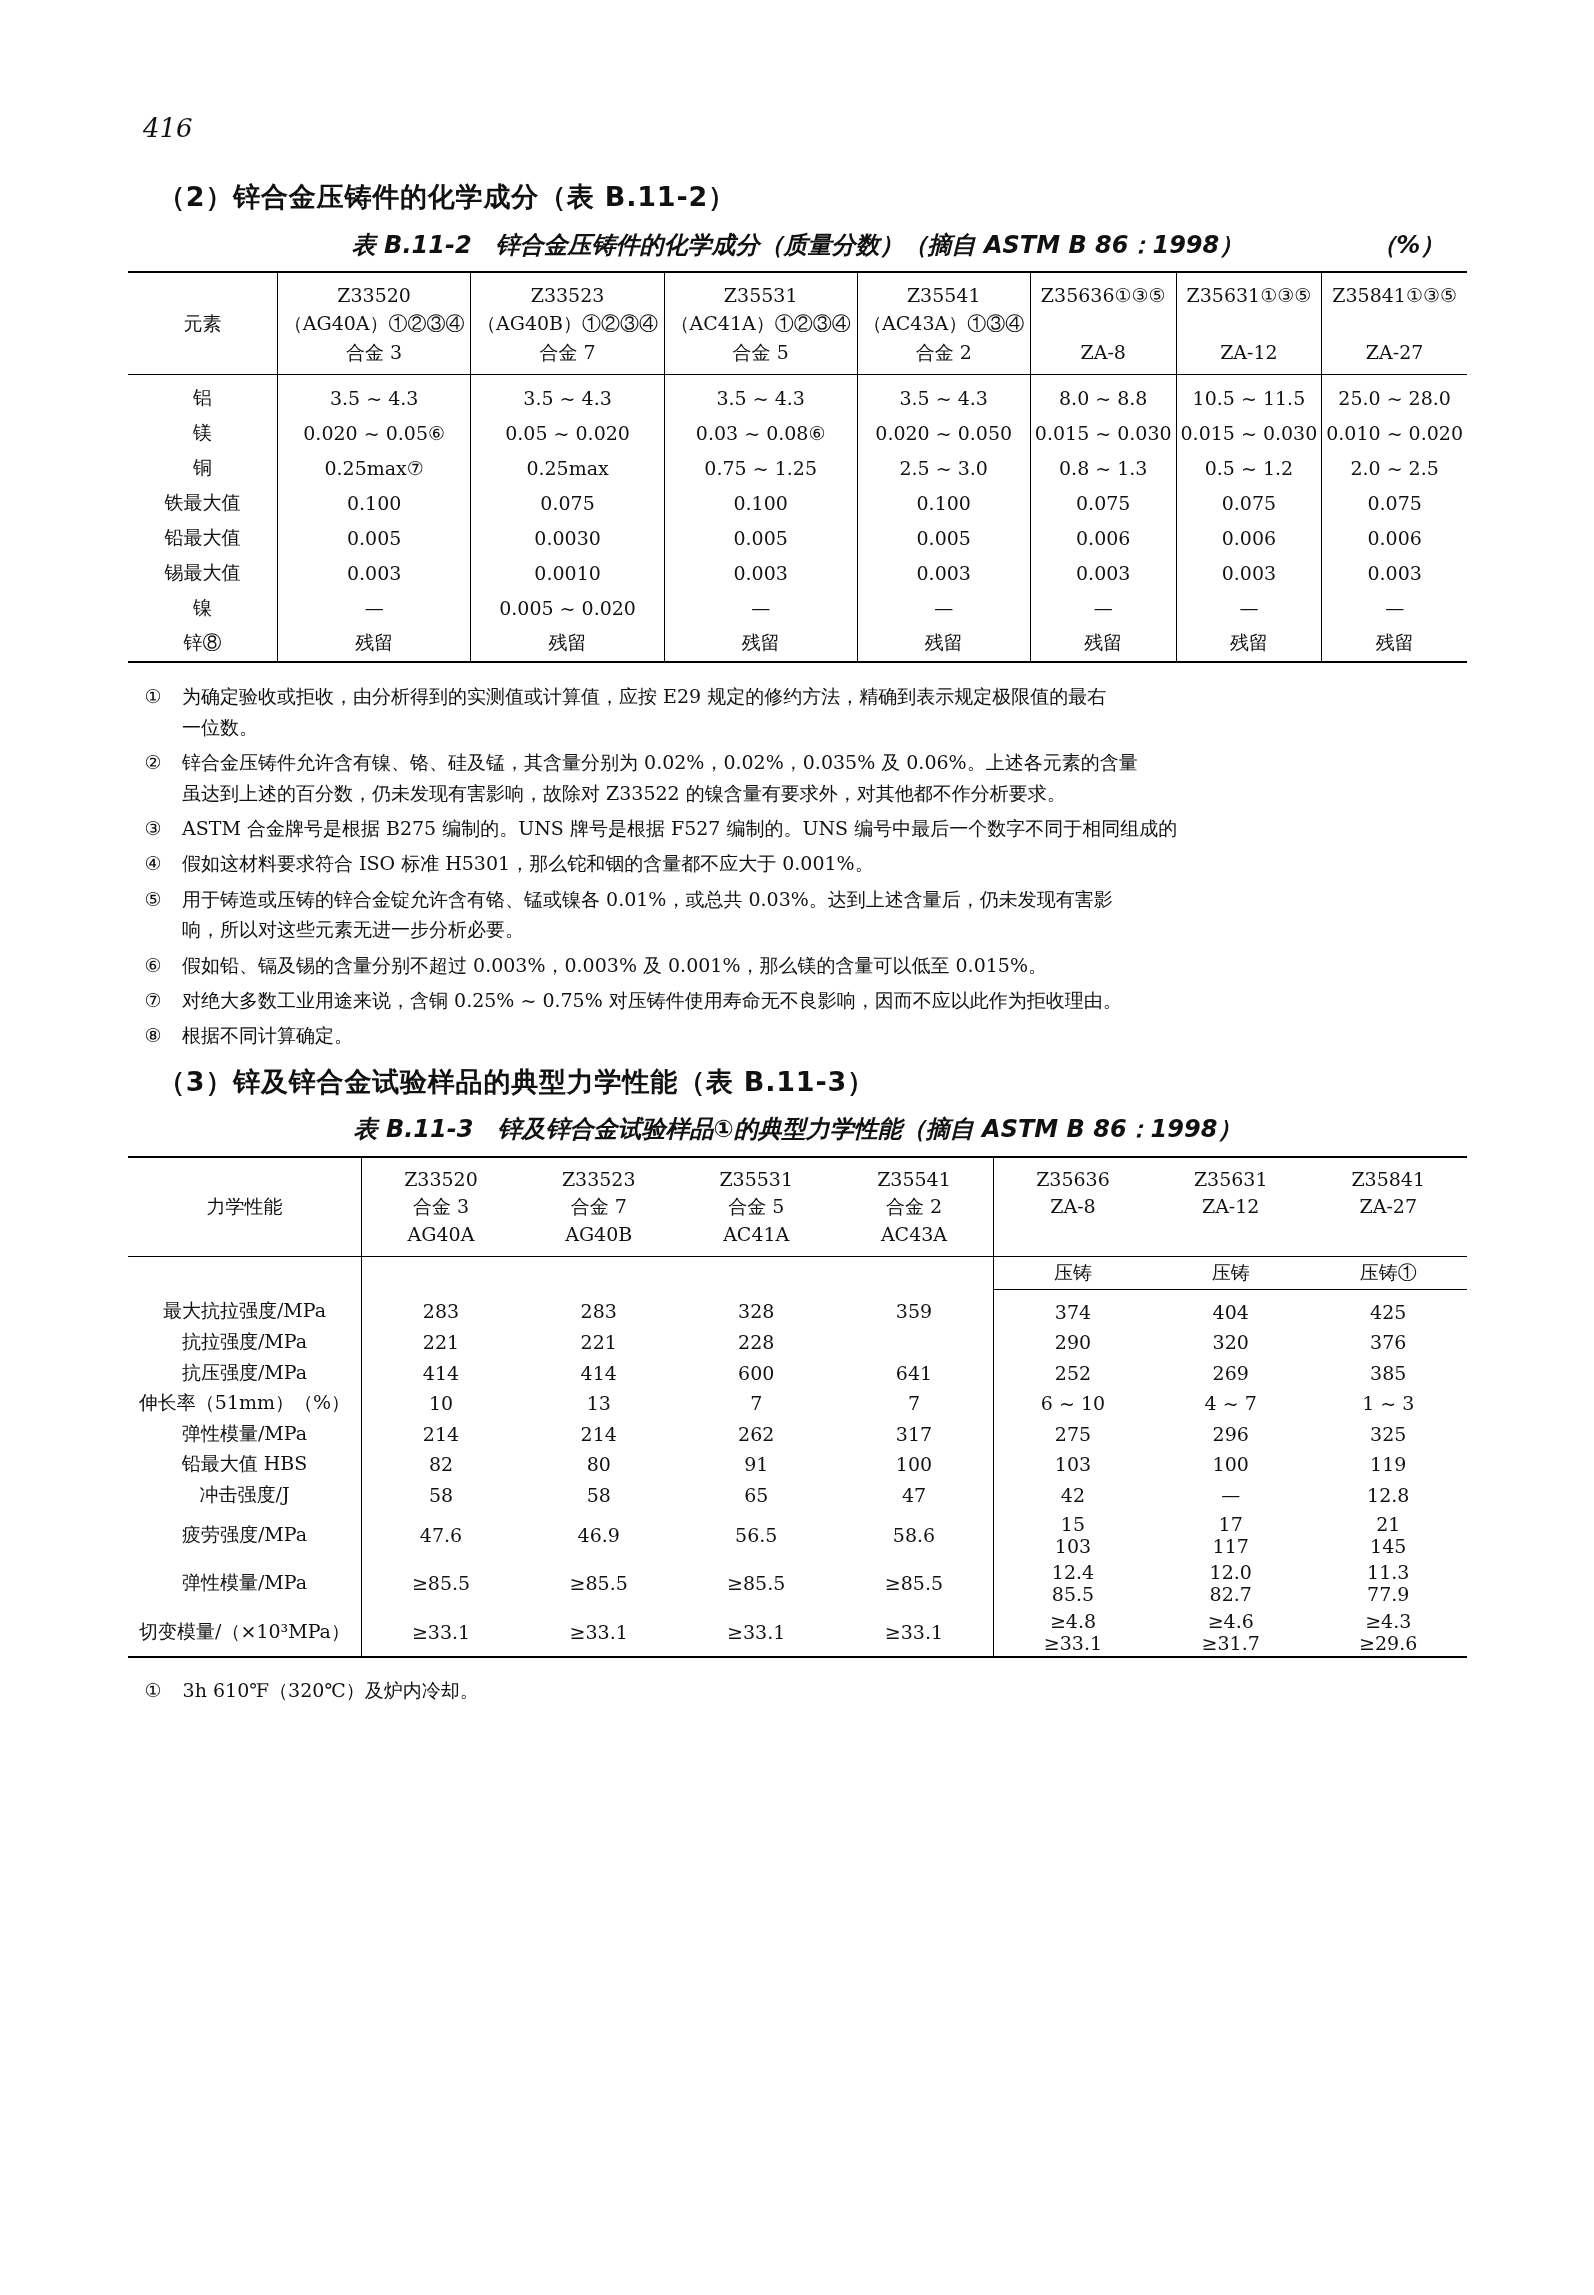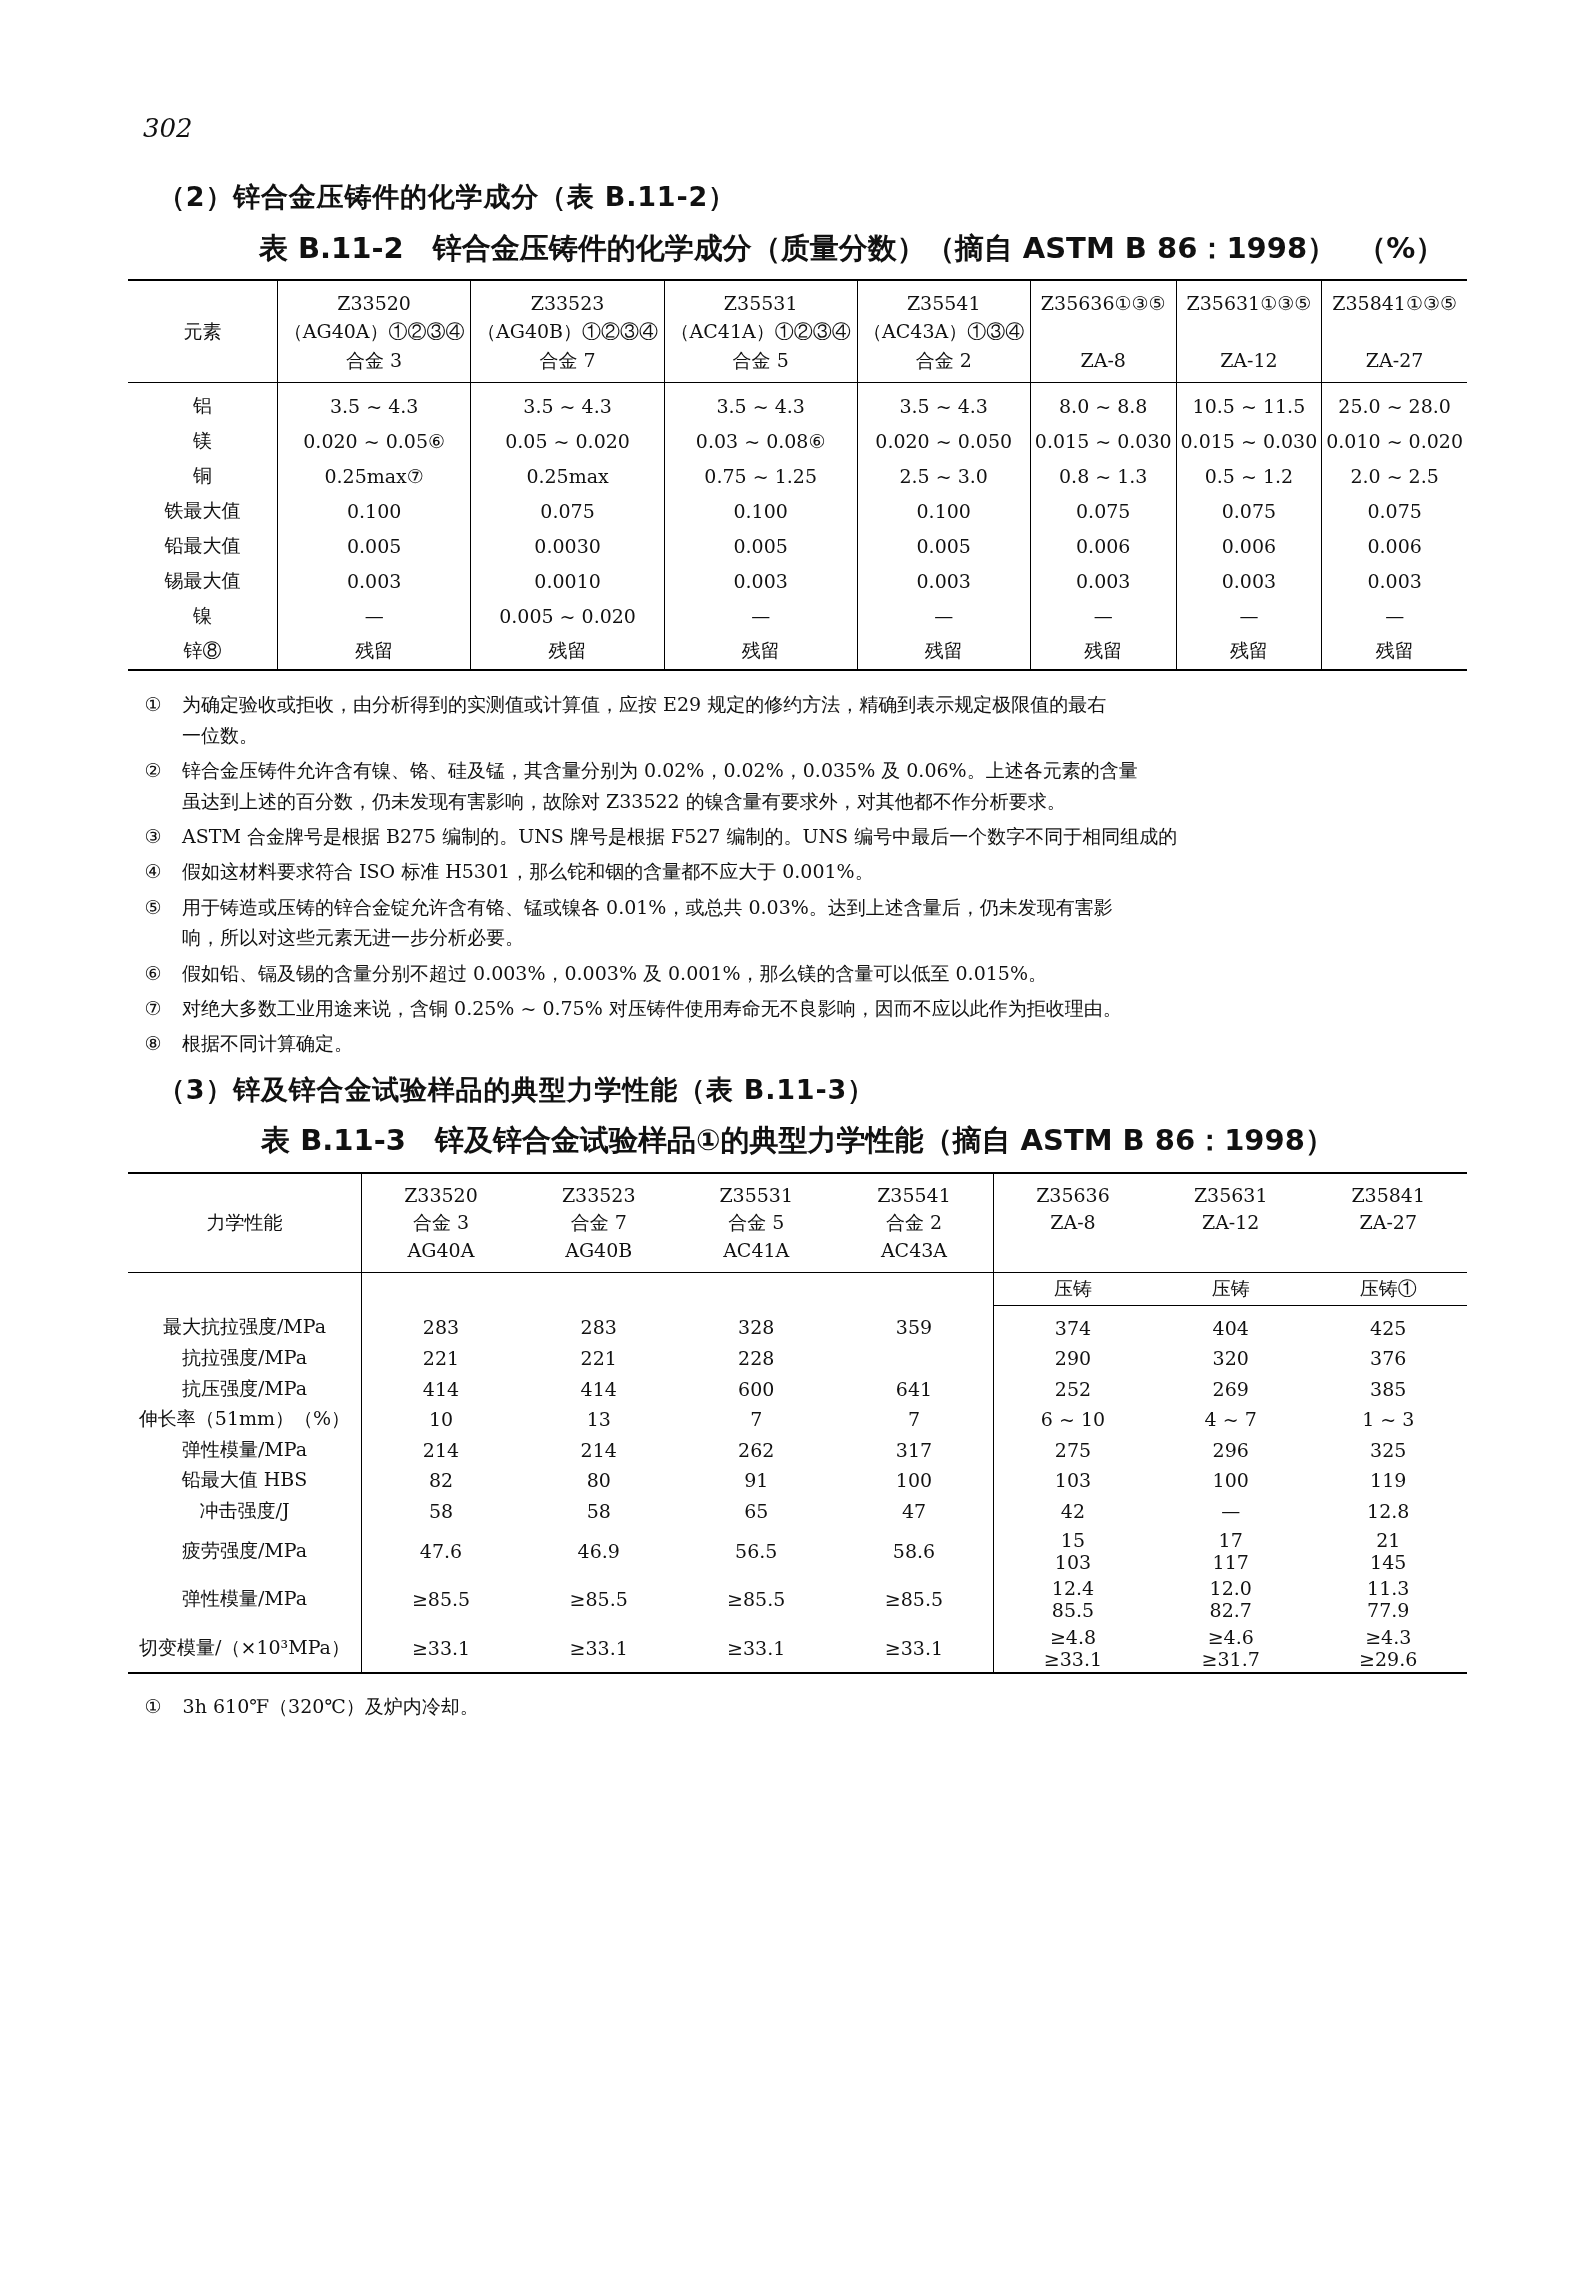--- a/index.html
+++ b/index.html
@@ -21,24 +21,25 @@
     font-size:26px;
     margin:0 0 36px 15px;
   }
   .section-title{
     font-size:27px;
     margin:0 0 10.6px 30px;
     letter-spacing:0.8px;
   }
   .table-caption{
     text-align:center;
-    font-size:29px;
+    font-size:24px;
     font-weight:bold;
     margin:13.6px 0 10.6px 0;
     position:relative;
+    font-style:italic;
   }
   .table-caption .unit{
     position:absolute;
     right:22.7px;
     font-weight:bold;
   }
   .table-caption .normal{font-weight:bold;}
   table{
     border-collapse:collapse;
     width:100%;
@@ -109,21 +110,21 @@
     font-family:"DejaVu Serif","Liberation Serif",serif;
     padding-left:16.6px;
   }
   .footnote .marker{display:inline-block;width:38px;}
 </style>
 </head>
 <body>
 
 <div class="page">
 
-  <div class="page-number">302</div>
+  <div class="page-number">416</div>
 
   <h2 class="section-title">（2）锌合金压铸件的化学成分（表 B.11-2）</h2>
 
   <div class="table-caption">
     <span>表 B.11-2　锌合金压铸件的化学成分</span><span class="normal">（质量分数）（摘自 ASTM B 86：1998）</span>
     <span class="unit">（%）</span>
   </div>
 
   <table class="t1" id="table2">
     <thead>

